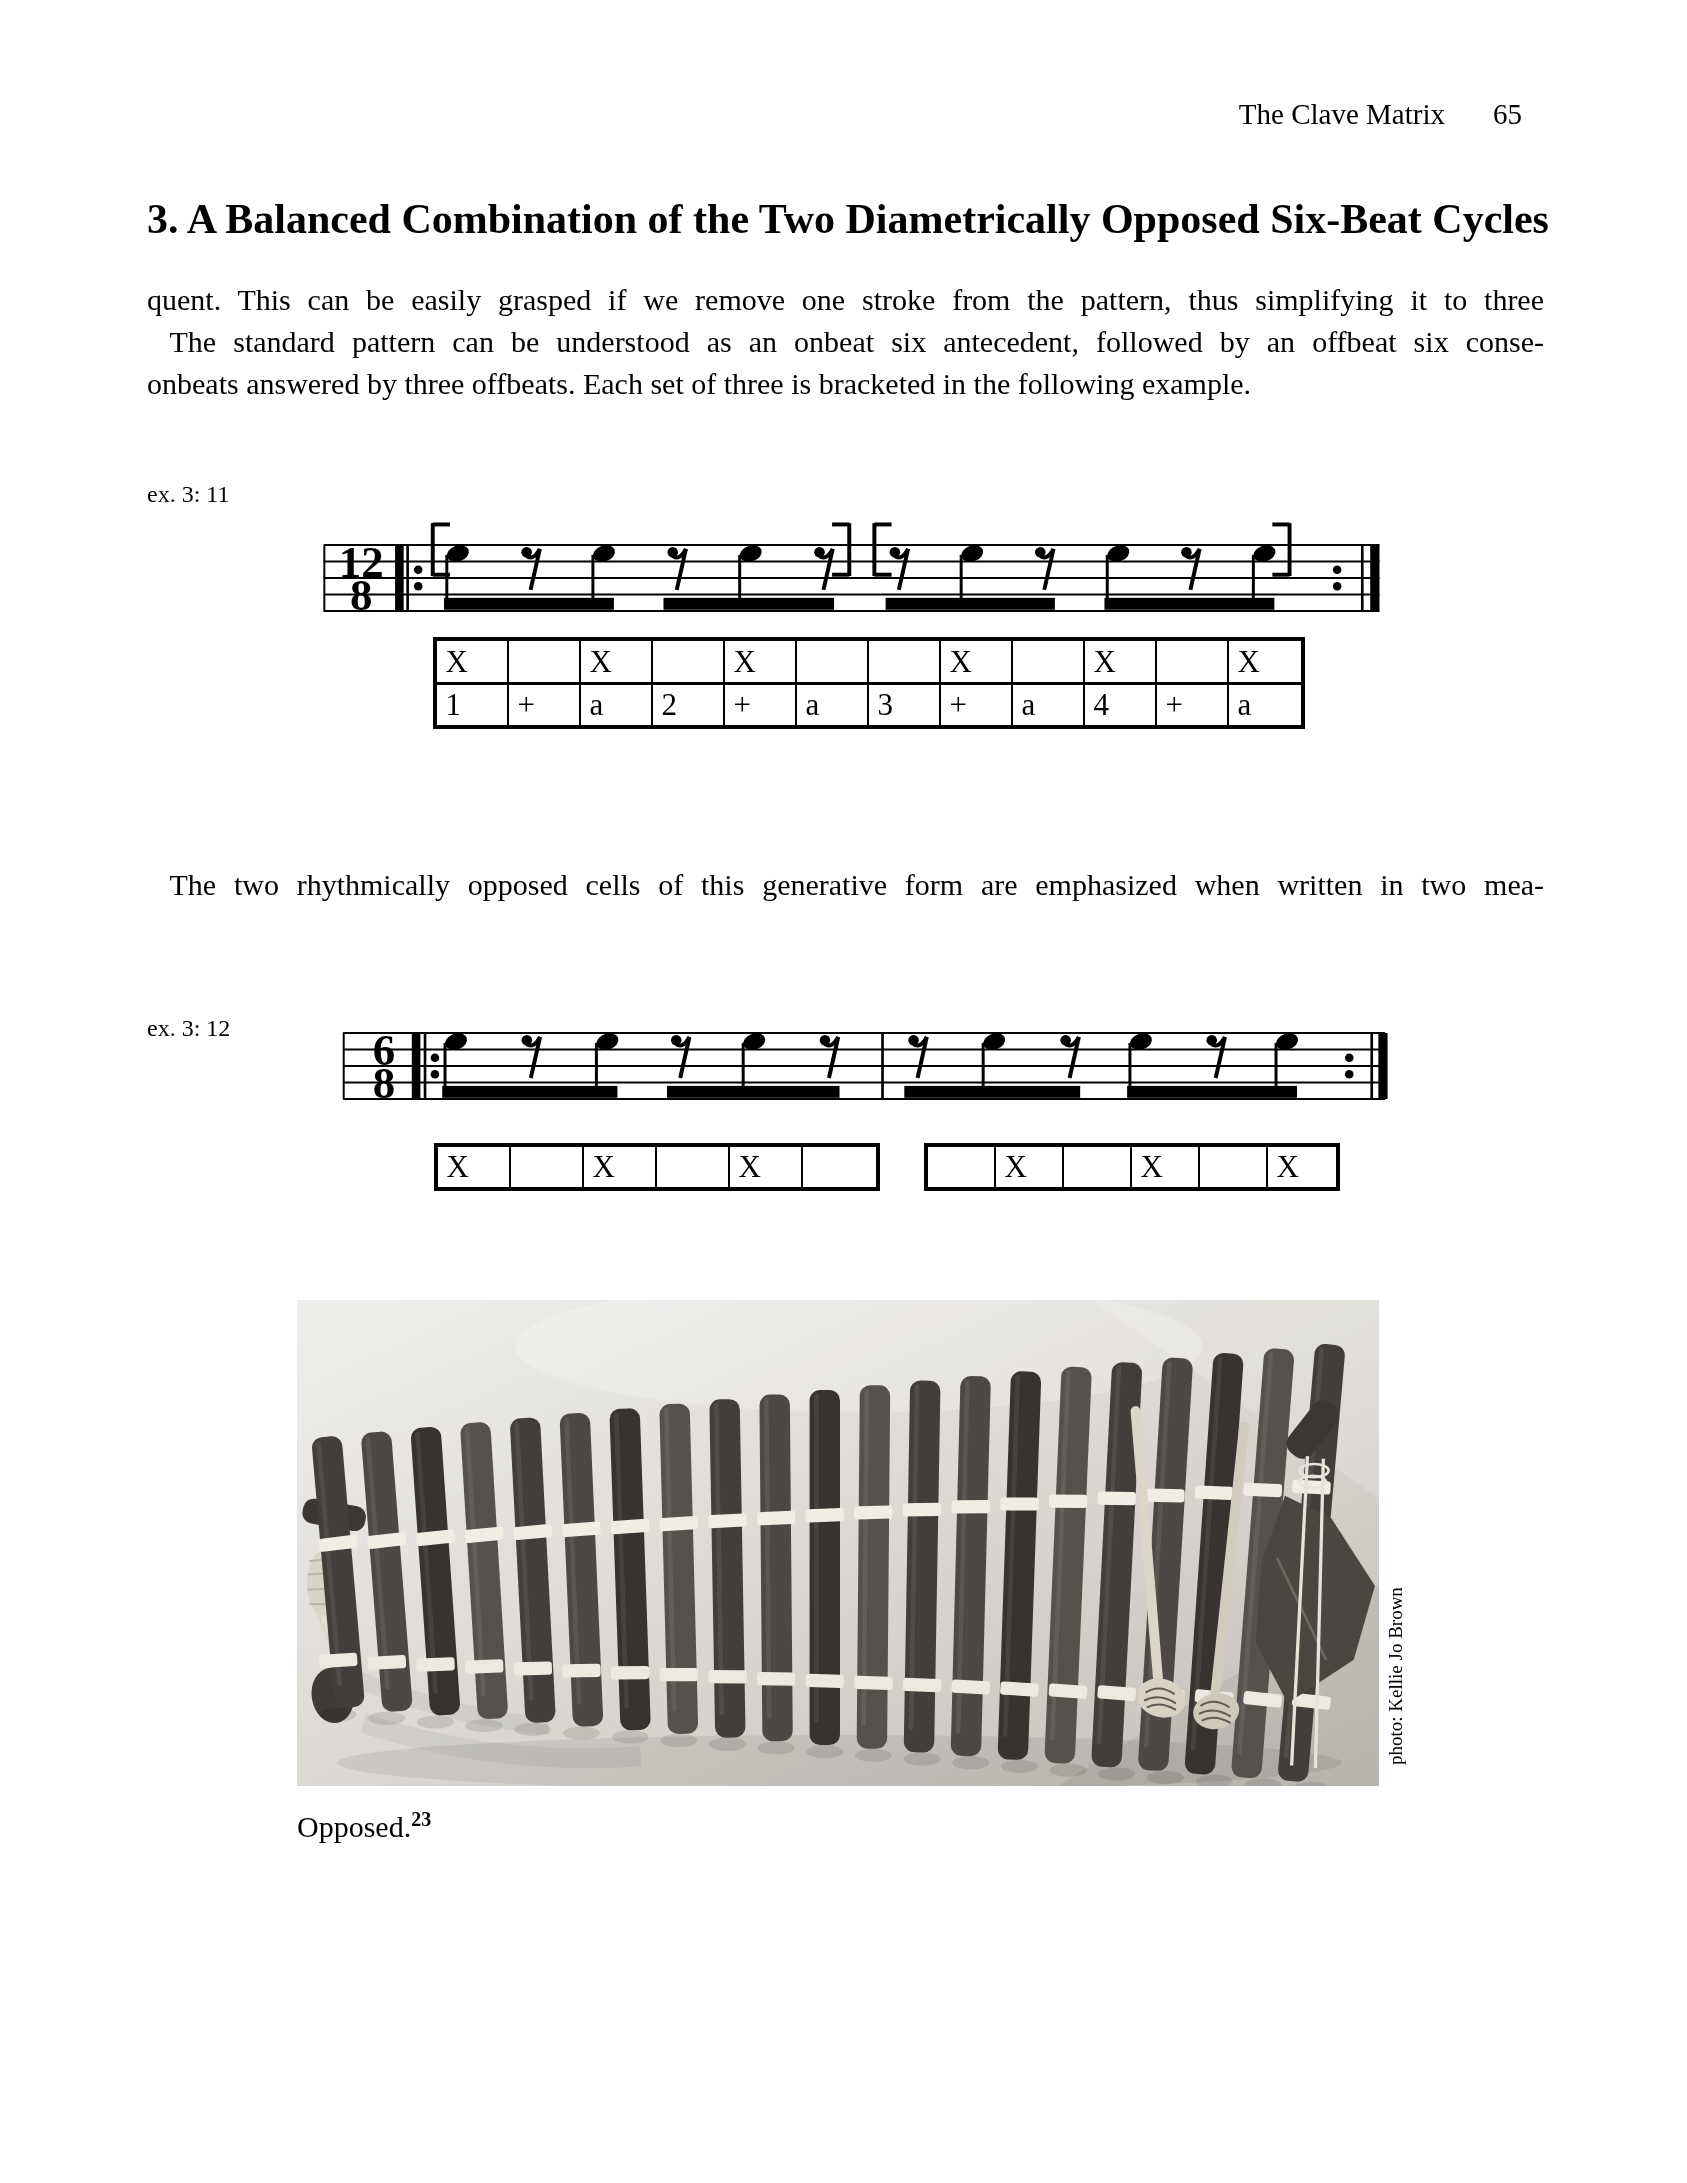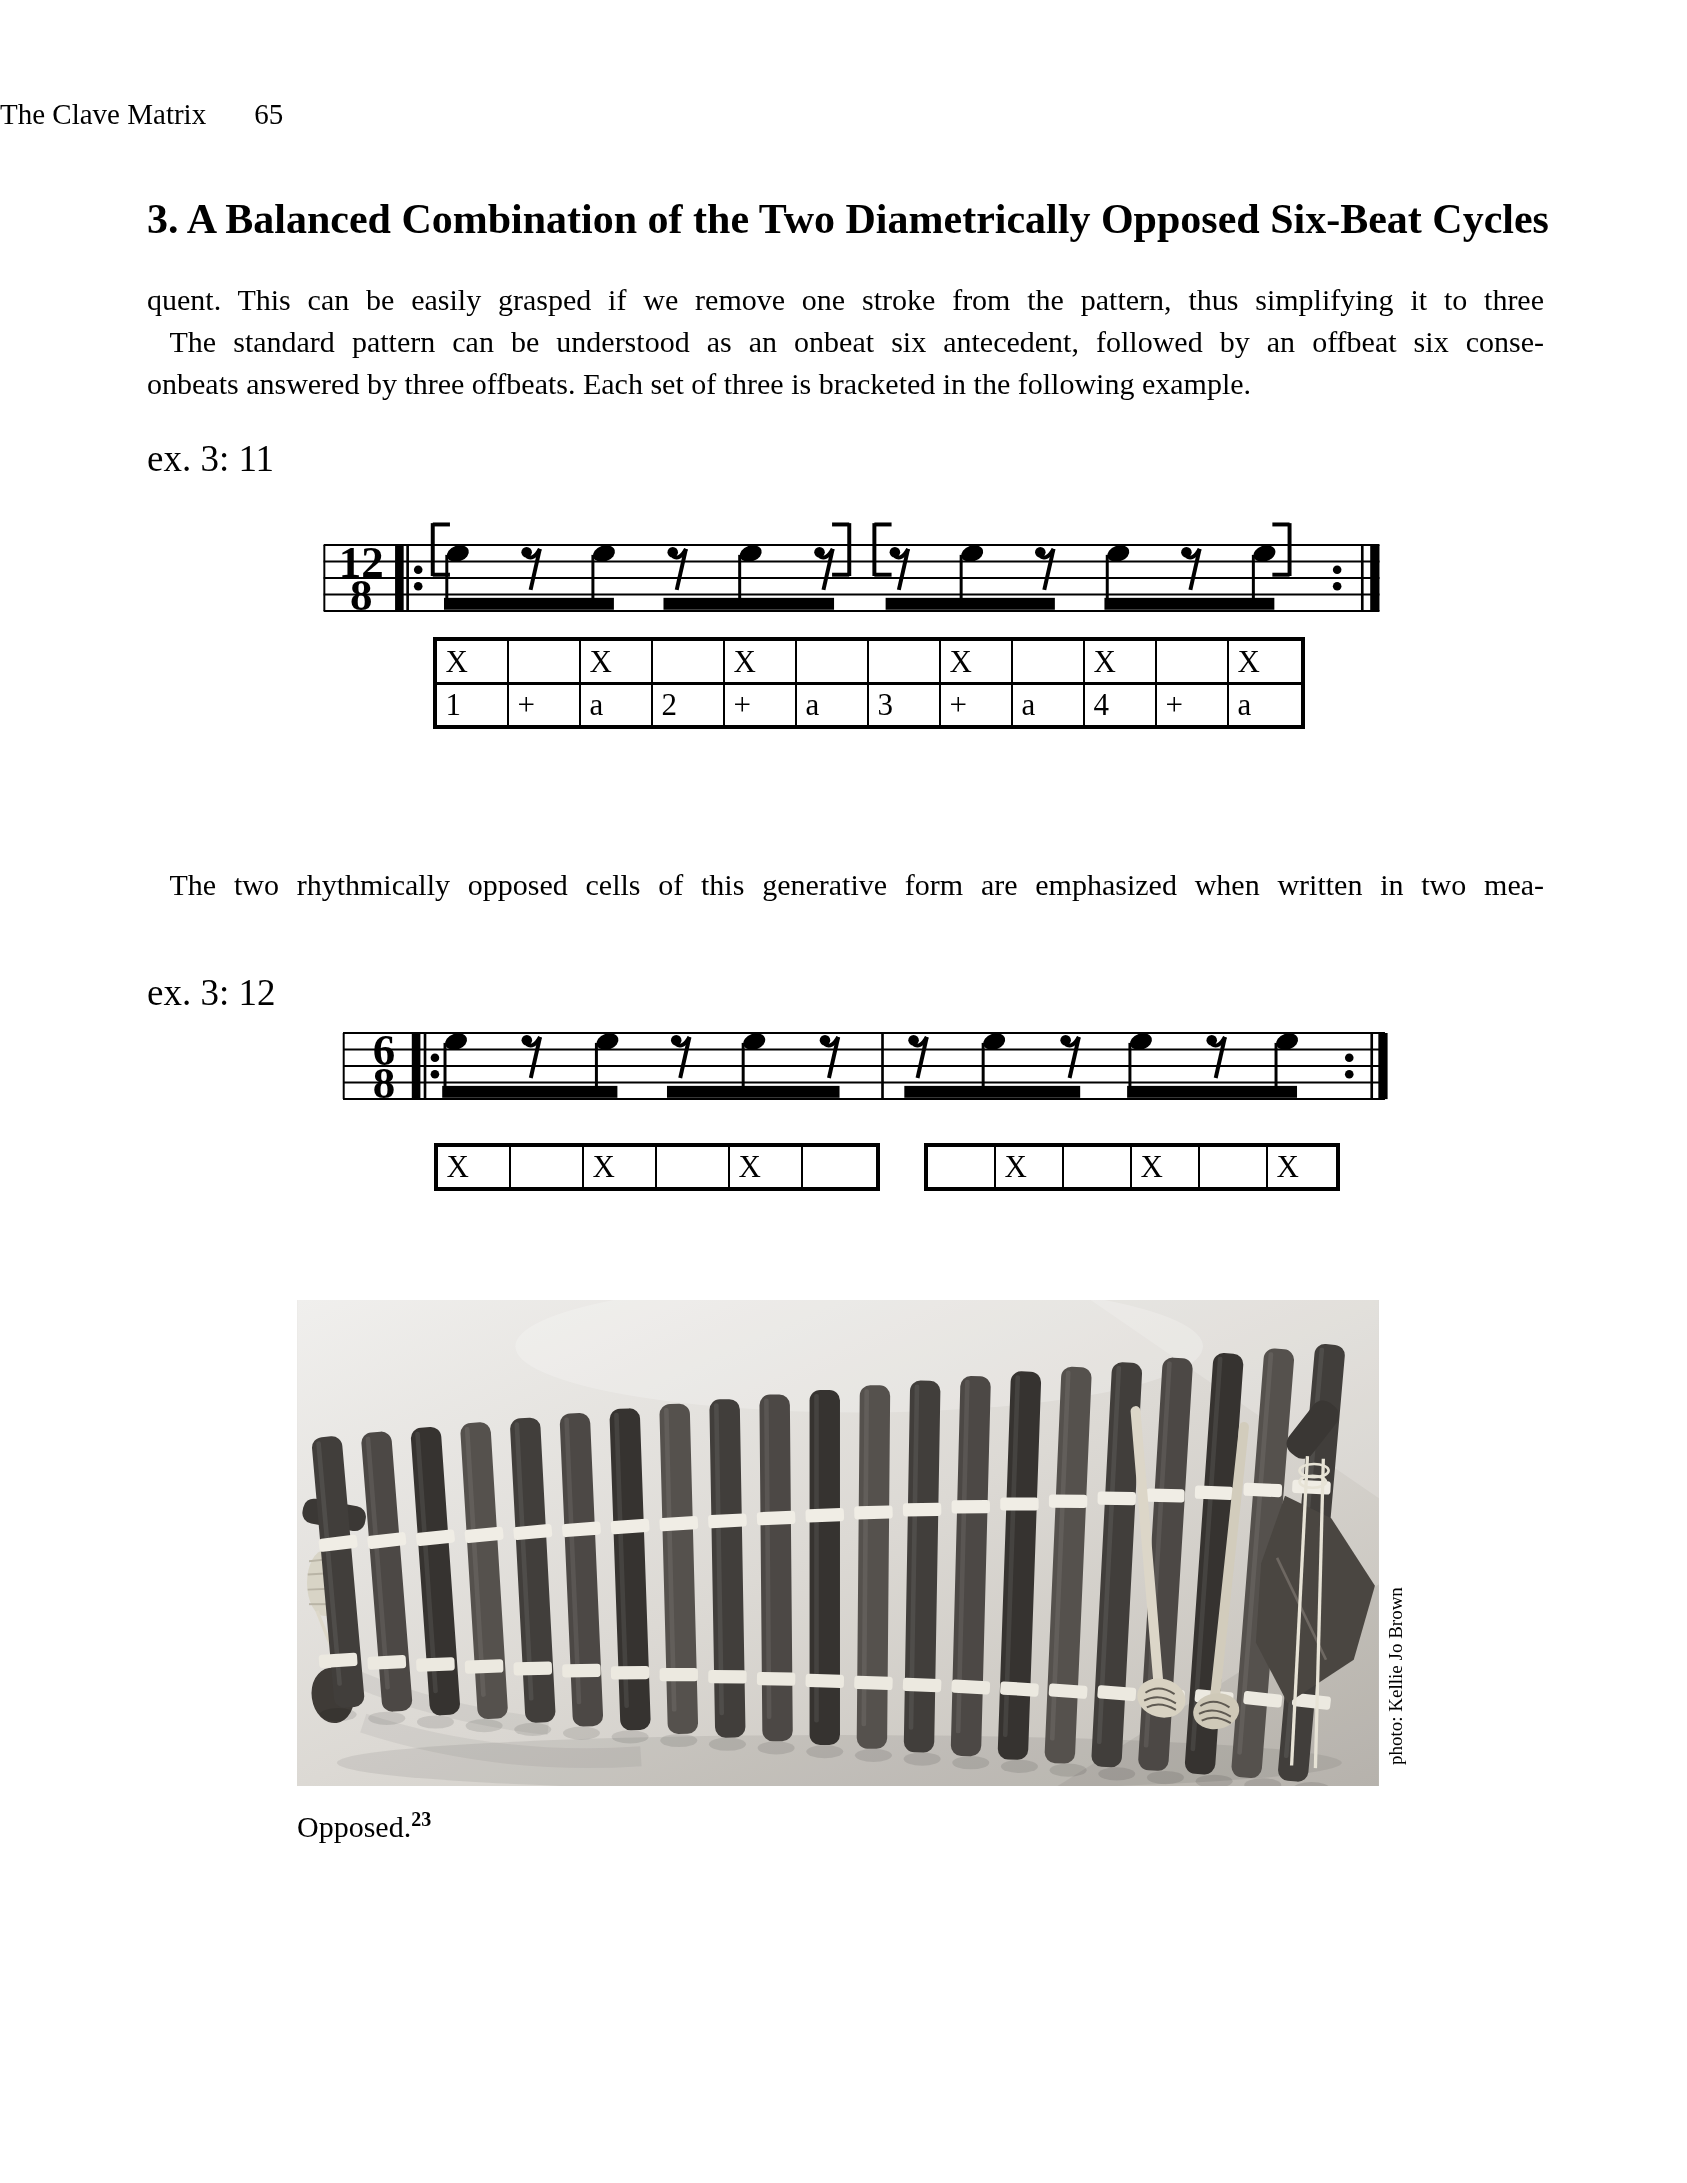--- a/index.html
+++ b/index.html
@@ -1,28 +1,28 @@
 <!DOCTYPE html>
 <html style="font-size:10.6px"><head>
 <meta charset="utf-8">
 <style>
   html,body{margin:0;padding:0;background:#888;}
   .page{
     position:relative;width:1687px;height:2183px;background:#ffffff;
     font-family:"Liberation Serif","DejaVu Serif",serif;color:#000;overflow:hidden;
   }
-  .rhead{position:absolute;top:98px;left:0;width:1522px;font-size:29px;}
+  .rhead{position:absolute;top:98px;left:0;width:1522px;text-align:right;font-size:29px;}
   .rhead .pagenum{margin-left:48px;}
   .heading{position:absolute;left:147px;top:195px;width:1422px;font-size:42px;font-weight:bold;}
   .para{position:absolute;left:147px;width:1397px;font-size:30px;line-height:42px;}
   .p1{top:279px;}
   .p2{top:864px;}
   .jline{text-align:justify;text-align-last:justify;}
   .indent{text-indent:22.5px;}
-  .exlabel{position:absolute;left:147px;font-size:37px;}
+  .exlabel{position:absolute;left:147px;font-size:24px;margin-top:44px;}
   .e1{top:437px;}
   .e2{top:971px;}
   #staff1{position:absolute;left:291px;top:500px;width:1098px;height:119px;}
   #staff2{position:absolute;left:291px;top:992px;width:1105px;height:119px;}
   .ptable{position:absolute;background:#fff;border:4px solid #000;display:grid;}
   #table1{left:433px;top:637px;grid-template-columns:repeat(12,72px);}
   #table2L{left:434px;top:1143px;grid-template-columns:repeat(6,73px);}
   #table2R{left:924px;top:1143px;grid-template-columns:repeat(6,68px);}
   .tcell{border-right:2px solid #000;height:40px;display:flex;align-items:center;
          padding-left:8.6px;font-size:31px;overflow:hidden;}

